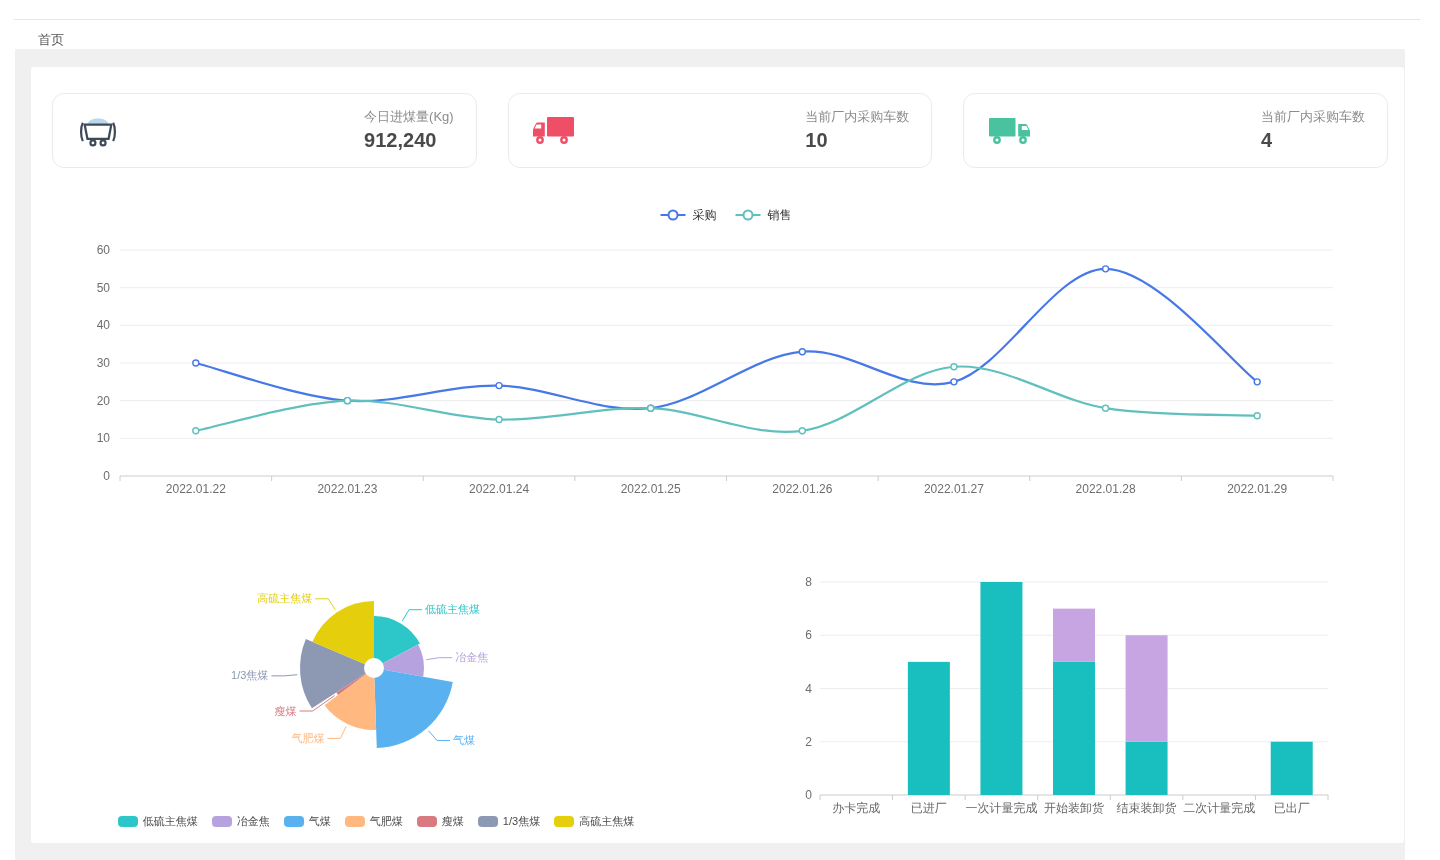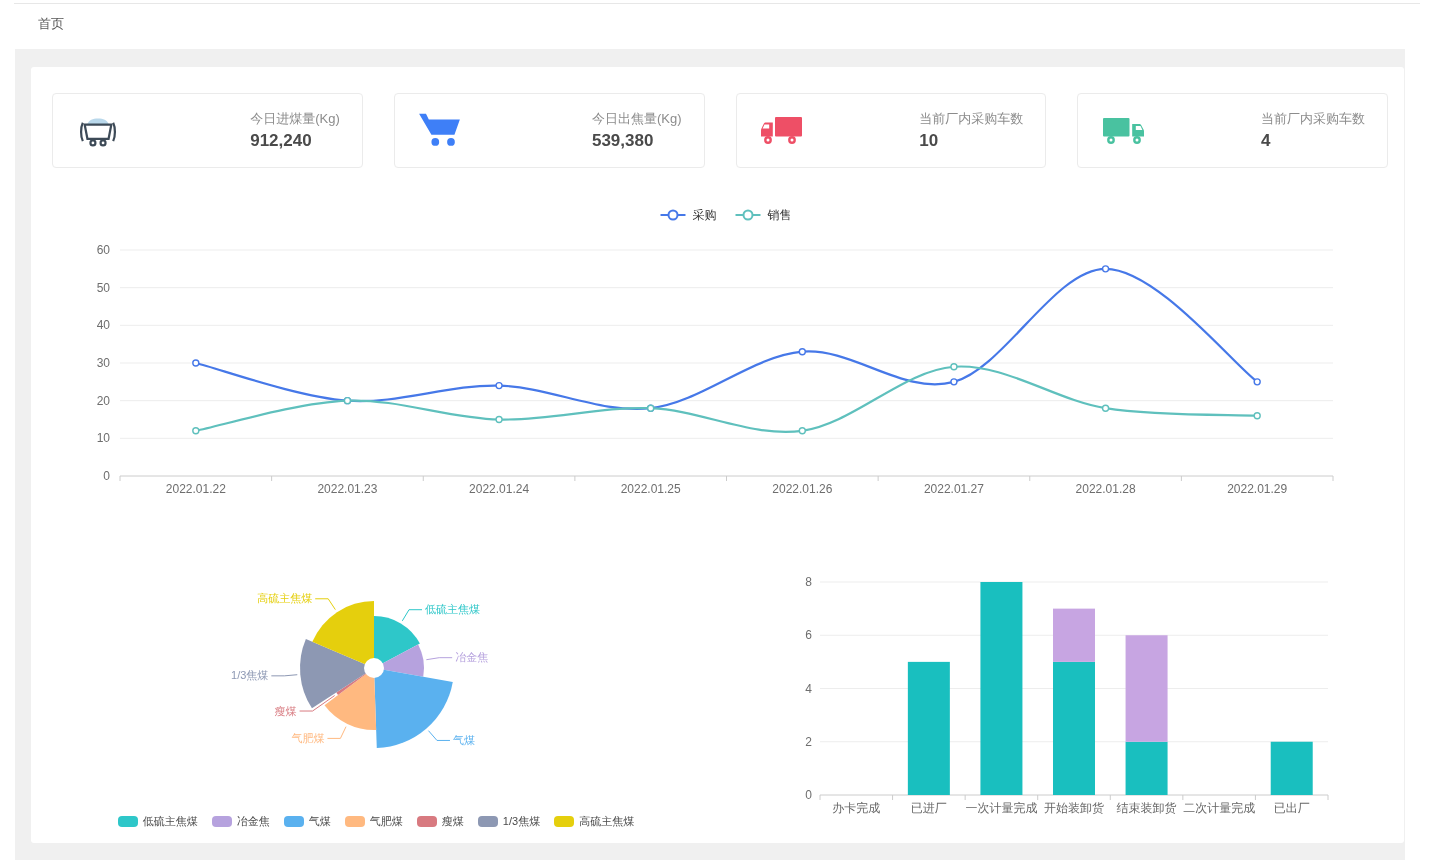--- a/index.html
+++ b/index.html
@@ -1,27 +1,27 @@
 <!DOCTYPE html>
 <html><head>
 <meta charset="utf-8">
 <style>
   * { box-sizing: border-box; }
   html,body { margin:0; padding:0; width:1440px; height:860px; background:#fff; font-family:"Liberation Sans","DejaVu Sans",sans-serif; }
-  .topbar { position:absolute; left:0; top:0; width:1440px; height:49px; background:#fff; }
+  .topbar { position:absolute; left:0; top:16px; width:1440px; height:49px; background:#fff; }
   .topbar-line { position:absolute; left:14px; top:3px; width:1406px; height:1px; background:#e7e7e7; }
   .breadcrumb { position:absolute; left:38px; top:15px; font-size:13px; color:#595959; }
   .content-bg { position:absolute; left:15px; top:49px; width:1390px; height:811px; background:#f0f0f0; }
   .panel { position:absolute; left:16px; top:18px; width:1373px; height:776px; background:#fff; border-radius:3px; }
   .stat-row { position:absolute; left:21px; top:26px; width:1336px; height:75px; display:flex; gap:31px; }
-  .stat-card { flex:1; border:1px solid #ebebeb; border-radius:4px; background:#fff; display:flex; align-items:center; justify-content:space-between; padding:0 22px; }
+  .stat-card { flex:1; border:1px solid #ebebeb; border-radius:12px; background:#fff; display:flex; align-items:center; justify-content:space-between; padding:0 22px; }
   .stat-icon { width:46px; height:40px; flex:none; }
   .stat-text { text-align:left; }
   .stat-label { font-size:13px; color:#8c8c8c; line-height:16px; }
-  .stat-value { font-size:17px; color:#4a4a4a; font-weight:bold; margin-top:4px; }
+  .stat-value { font-size:20px; color:#4a4a4a; font-weight:bold; margin-top:4px; }
   svg.chart { position:absolute; }
   #line-chart { left:0; top:130px; }
   #pie-chart { left:0; top:495px; }
   #bar-chart { left:690px; top:495px; }
   .pie-legend { position:absolute; left:0; top:747px; width:690px; display:flex; justify-content:center; align-items:center; gap:14px; }
   .pie-legend-item { display:flex; align-items:center; gap:5px; }
   .pie-legend-swatch { width:20px; height:11px; border-radius:4px; }
   .pie-legend-label { font-size:11px; color:#4a4a4a; }
   text { font-family:"Liberation Sans","DejaVu Sans",sans-serif; }
 </style>
@@ -47,33 +47,20 @@
             <path d="M8.5 12 C6 17 6 27 8.5 32" fill="none"></path>
             <path d="M41.5 12 C44 17 44 27 41.5 32" fill="none"></path>
           </g>
         </svg>
         <div class="stat-text">
           <div class="stat-label">今日进煤量(Kg)</div>
           <div class="stat-value">912,240</div>
         </div>
       </div>
 
-      <div class="stat-card">
-        <svg class="stat-icon" viewBox="0 0 44 38">
-          <g fill="#3e7ff7">
-            <path d="M2 2.5 H8.6 L11.3 8 H41 L35.8 22.5 H13.8 Z"></path>
-            <circle cx="17.5" cy="29.5" r="3.7"></circle>
-            <circle cx="32.5" cy="29.5" r="3.7"></circle>
-          </g>
-        </svg>
-        <div class="stat-text">
-          <div class="stat-label">今日出焦量(Kg)</div>
-          <div class="stat-value">539,380</div>
-        </div>
-      </div>
 
       <div class="stat-card">
         <svg class="stat-icon" viewBox="0 0 46 34">
           <g fill="#ee4f66">
             <path d="M13.8 8.5 H6.8 C5.9 8.5 5.2 9 4.8 9.7 L2 15.5 V22.5 H13.8 Z"></path>
             <rect x="16" y="3" width="27" height="19.5" rx="1"></rect>
             <circle cx="9" cy="26" r="3.9"></circle>
             <circle cx="33" cy="26" r="3.9"></circle>
           </g>
           <circle cx="9" cy="26" r="1.5" fill="#fff"></circle>

